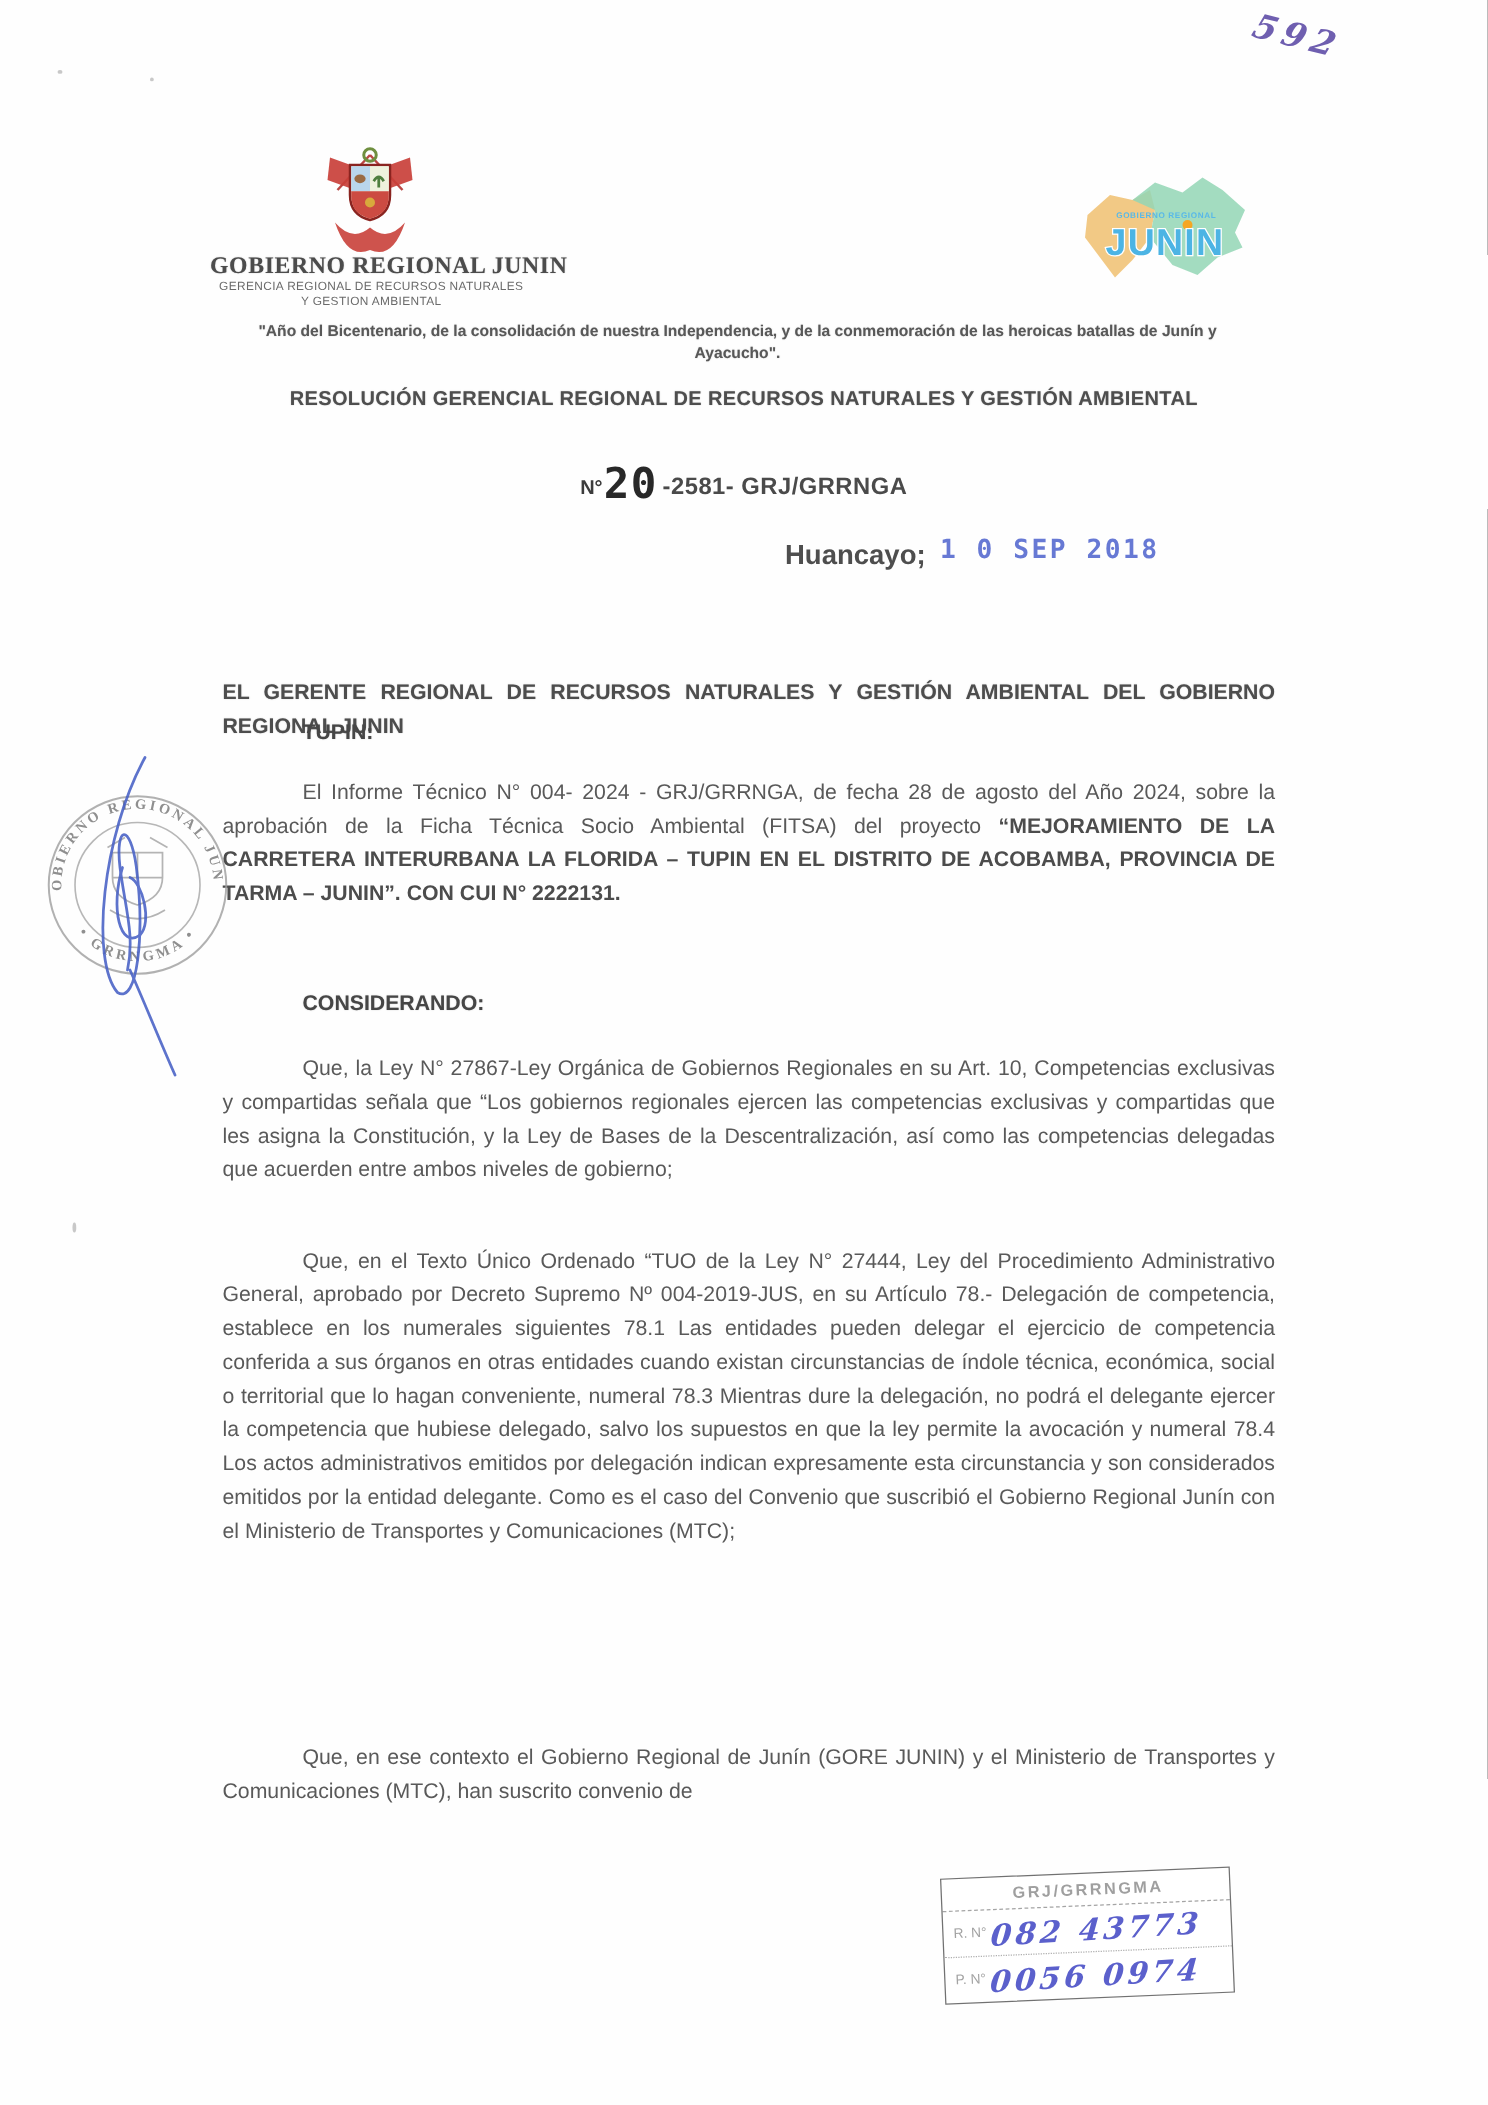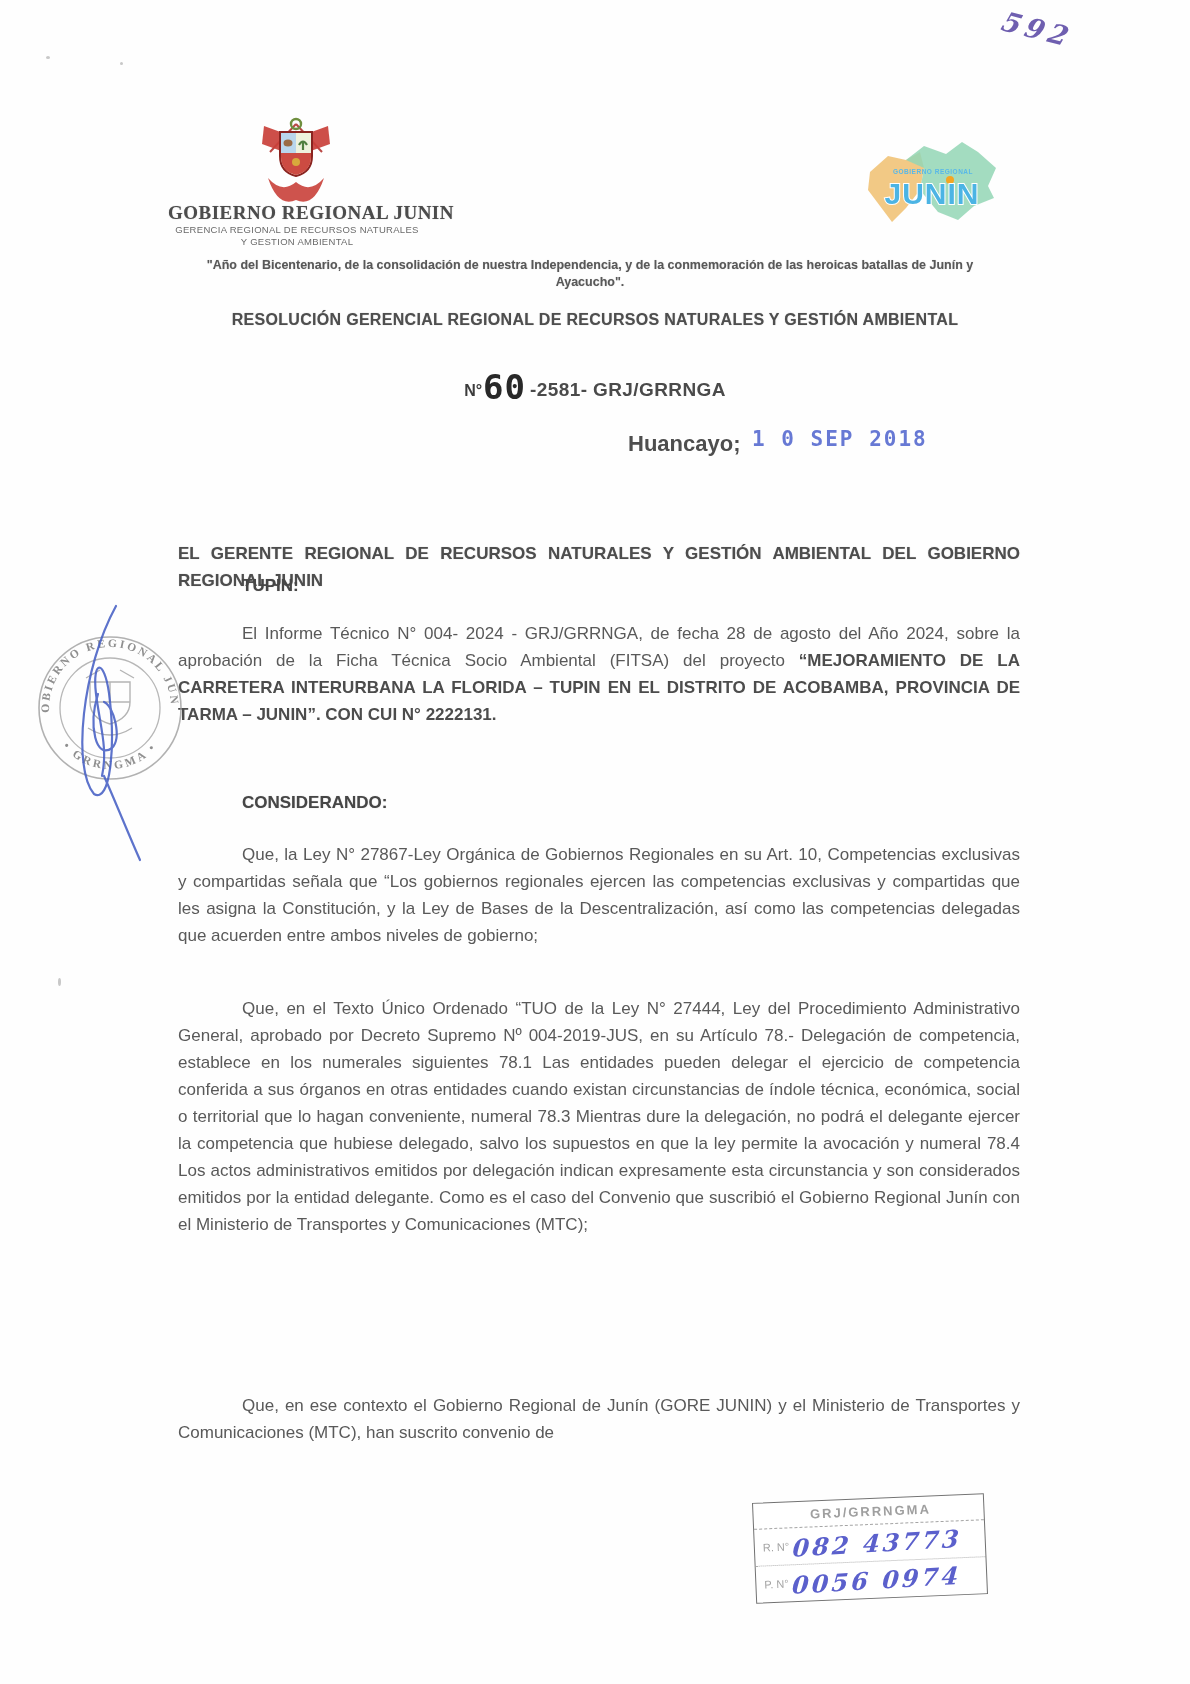--- a/index.html
+++ b/index.html
@@ -136,21 +136,21 @@
       <text x="70" y="70" text-anchor="middle" font-size="30" font-weight="bold" fill="#4cb4e4" letter-spacing="1" font-family="Liberation Sans, sans-serif" style="paint-order:stroke;stroke:#ffffff;stroke-width:2px;">JUNIN</text>
     </svg>
   </div>
 
   <div class="abs motto">"Año del Bicentenario, de la consolidación de nuestra Independencia, y de la conmemoración de las heroicas batallas de Junín y Ayacucho".</div>
 
   <div class="abs doc-title">RESOLUCIÓN GERENCIAL REGIONAL DE RECURSOS NATURALES Y GESTIÓN AMBIENTAL</div>
 
   <div class="abs doc-number">
     <span class="no-prefix">N°</span>
-    <span class="no-value">60</span>
+    <span class="no-value">20</span>
     <span class="no-suffix">-2581- GRJ/GRRNGA</span>
   </div>
 
   <div class="abs place">Huancayo;</div>
   <div class="abs date-stamp">1 0 SEP 2018</div>
 
   <div class="abs bodytext addressee">EL GERENTE REGIONAL DE RECURSOS NATURALES Y GESTIÓN AMBIENTAL DEL GOBIERNO REGIONAL JUNIN</div>
 
   <div class="abs sect-head h-visto">TUPIN:</div>
   <p class="abs bodytext para indent p-visto"><span>El Informe Técnico N° 004- 2024 - GRJ/GRRNGA, de fecha 28 de agosto del Año 2024, sobre la aprobación de la Ficha Técnica Socio Ambiental (FITSA) del proyecto </span><strong>“MEJORAMIENTO DE LA CARRETERA INTERURBANA LA FLORIDA – TUPIN EN EL DISTRITO DE ACOBAMBA, PROVINCIA DE TARMA – JUNIN”. CON CUI N° 2222131.</strong></p>

